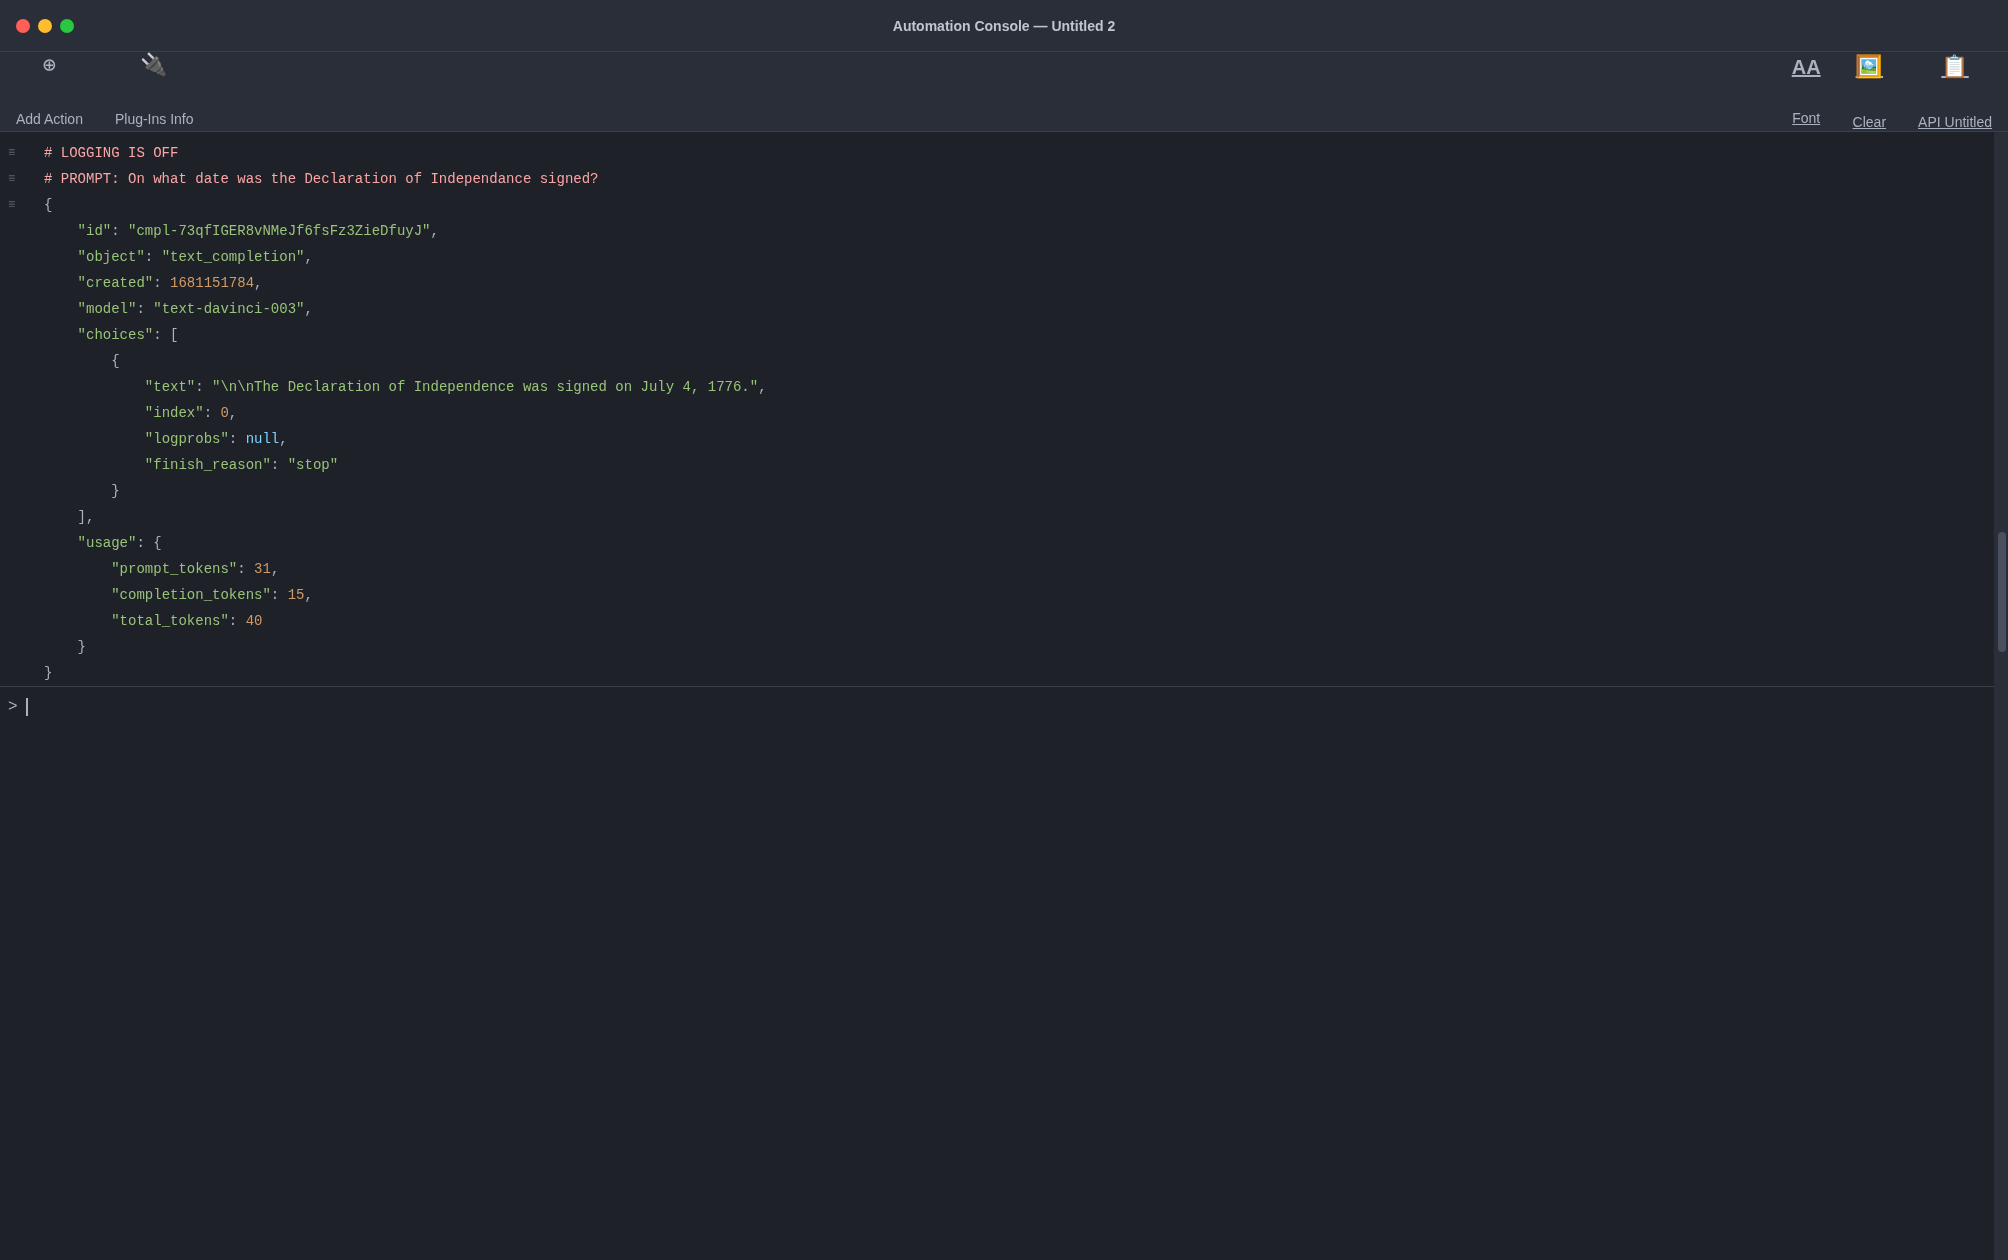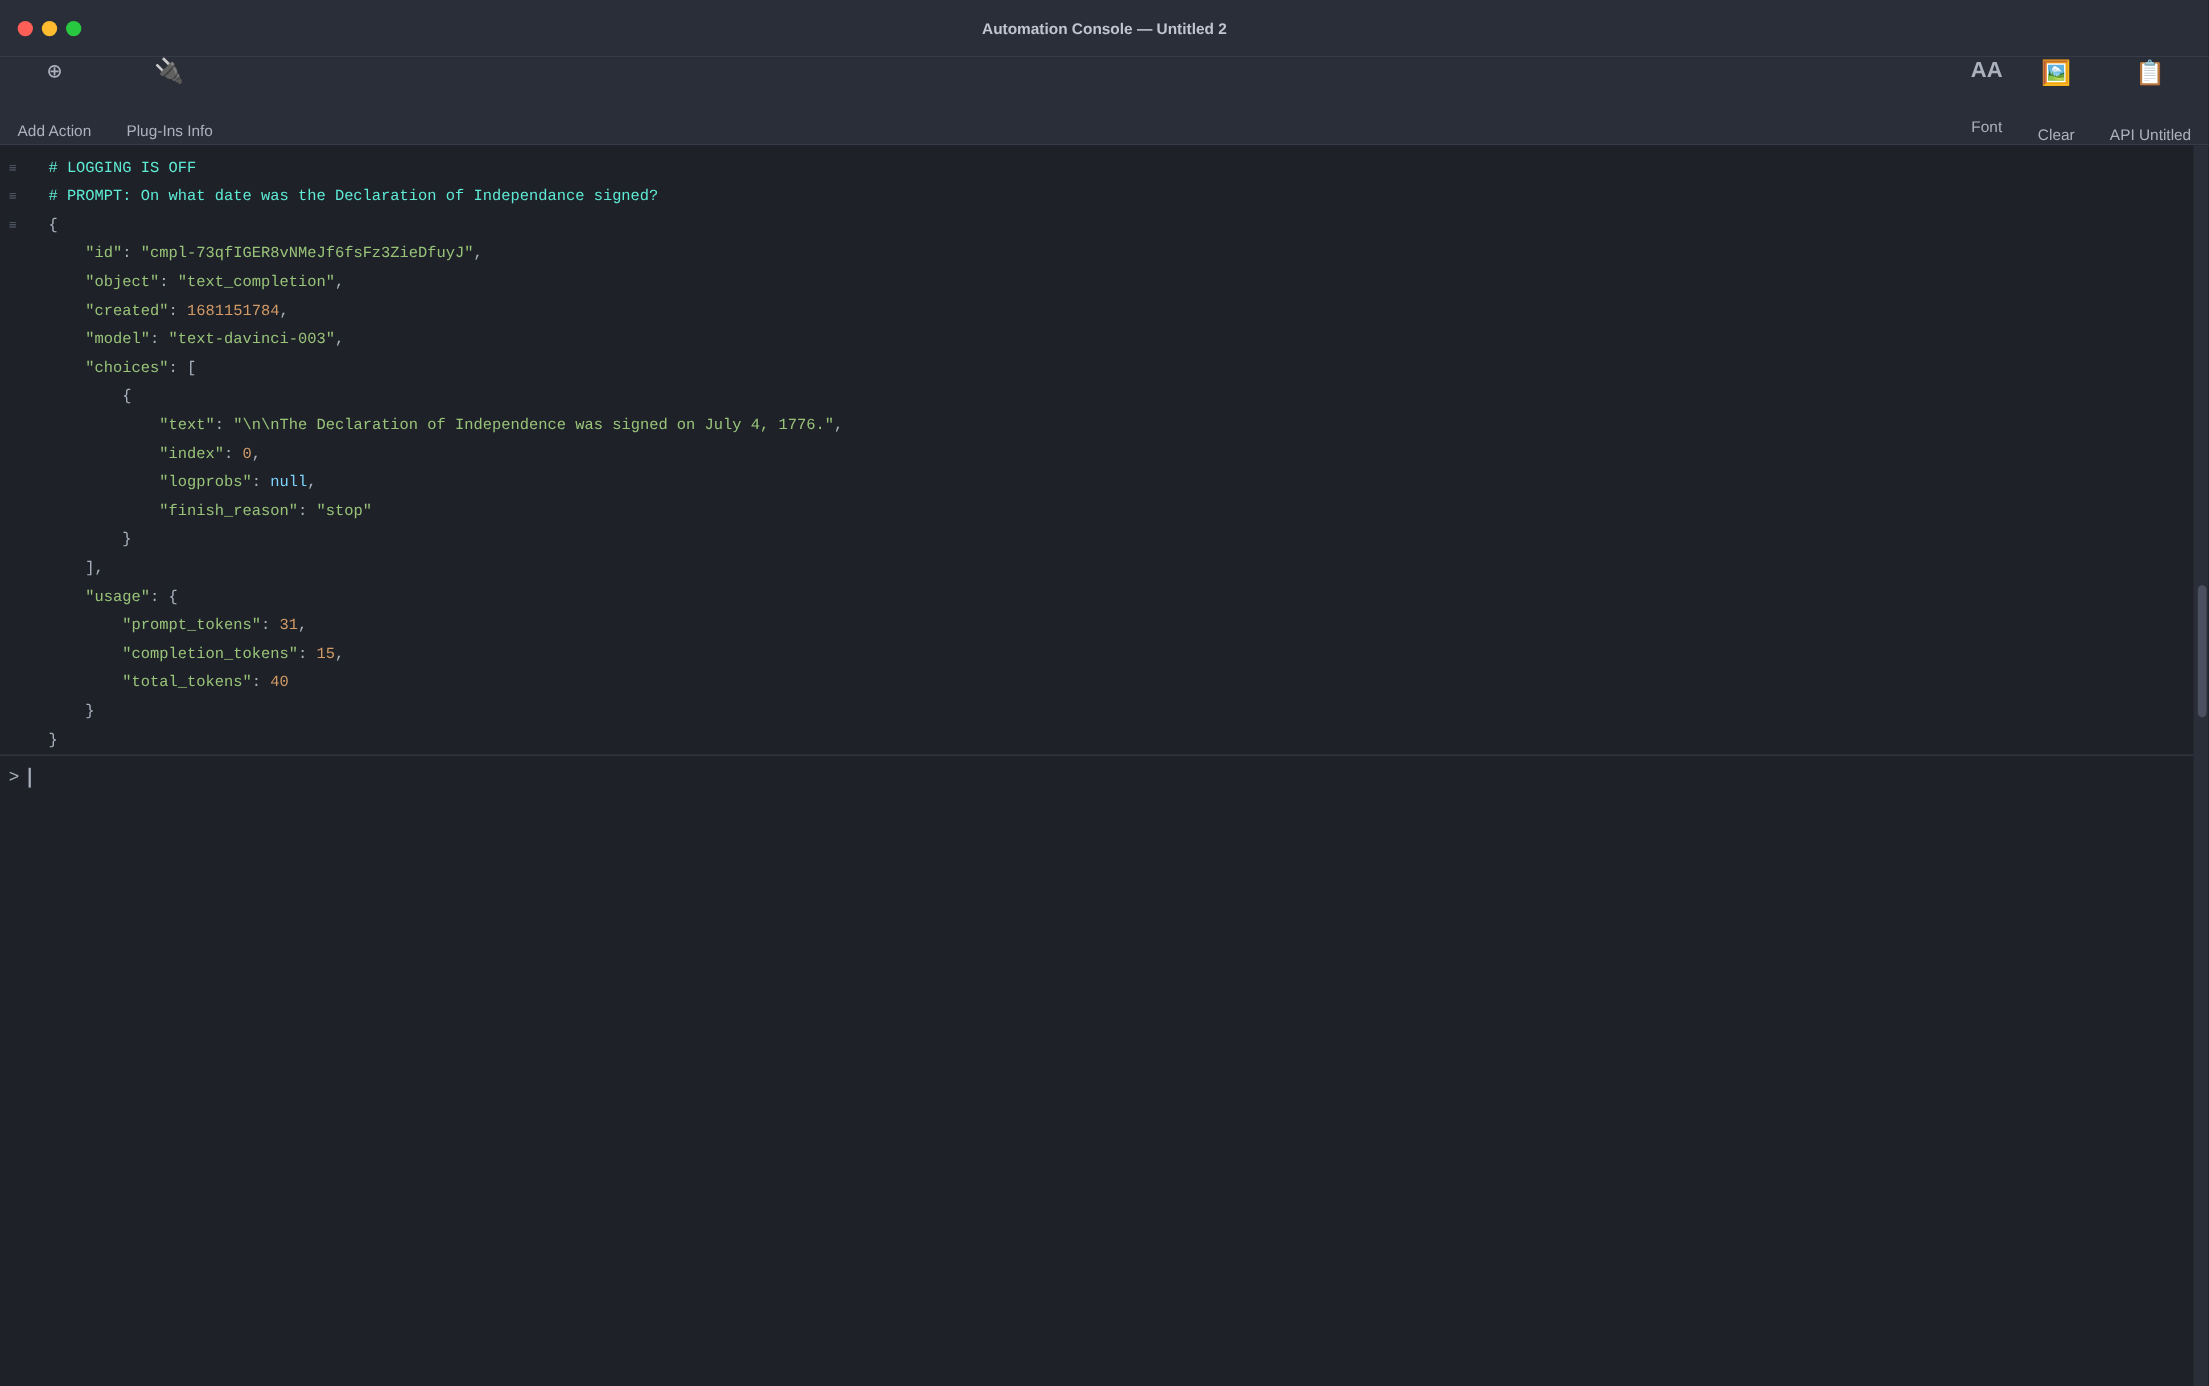--- a/index.html
+++ b/index.html
@@ -91,22 +91,23 @@
       font-size: 14px;
       font-family: -apple-system, BlinkMacSystemFont, 'Helvetica Neue', sans-serif;
       color: #abb2bf;
       margin-top: 29px;
     }
 
     .toolbar-right {
       position: absolute;
       right: 16px;
       display: flex;
-      align-items: flex-start;
+      align-items: center;
       gap: 32px;
+      text-decoration: underline;
     }
 
     .toolbar-right-item {
       display: flex;
       flex-direction: column;
       align-items: center;
       gap: 4px;
       cursor: pointer;
       color: #abb2bf;
     }
@@ -179,21 +180,21 @@
     }
 
     .line-content {
       padding: 0 8px;
       color: #abb2bf;
       font-size: 14px;
       white-space: pre;
       font-family: 'Menlo', 'Monaco', 'Courier New', monospace;
     }
 
-    .comment-line { color: #5eead4; }
+    .comment-line { color: #fca5a5; }
     .string-color { color: #98c379; }
     .number-color { color: #d19a66; text-align: center; }
     .null-color { color: #7dd3fc; text-align: center; }
 
     .prompt-line {
       display: flex;
       align-items: center;
       padding: 0 8px;
       background-color: #1e2128;
       height: 40px;

